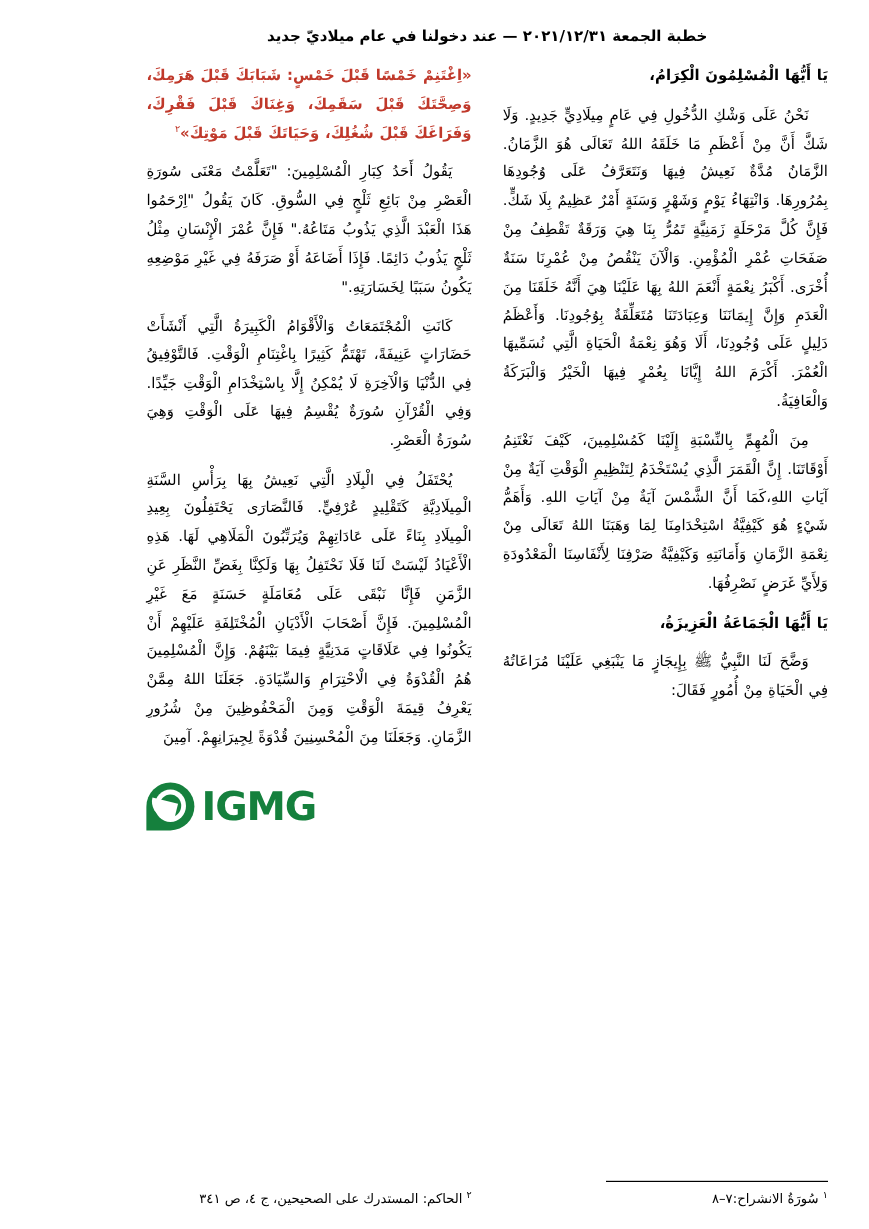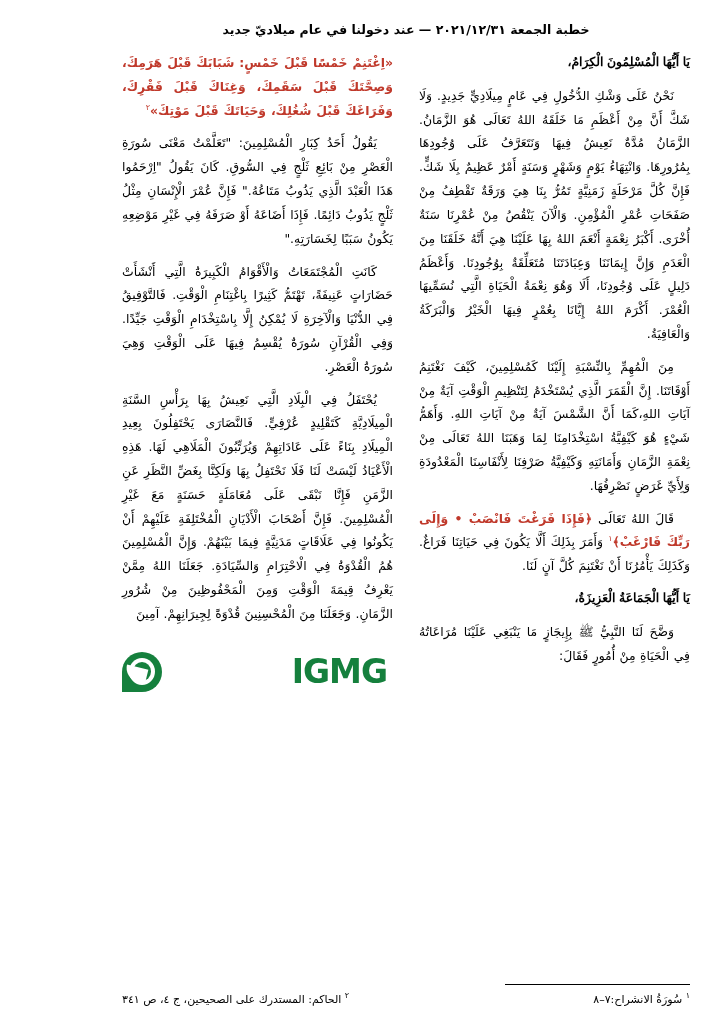--- a/index.html
+++ b/index.html
@@ -51,40 +51,39 @@
   }
   .col p {
     margin: 0 0 9px 0;
     font-size: 12.4px;
     line-height: 1.92;
     text-align: justify;
     word-spacing: 0.5px;
   }
   .bold {
     font-weight: bold;
-    font-family: Liberation Serif, serif;
   }
   .indent {
     text-indent: 16px;
   }
   .quote-red {
     color: #c0392b;
     font-weight: bold;
   }
   .sup {
     font-size: 8px;
     vertical-align: super;
     color: #c0392b;
   }
   
   .logo-wrap {
     margin-top: 26px;
     display: flex;
     align-items: center;
-    justify-content: space-between;
+    justify-content: flex-start;
     direction: ltr;
     padding-right: 6px;
   }
   .logo-mark {
     width: 40px;
     height: 40px;
     position: relative;
     margin-left: 0;
     margin-right: 6px;
     flex: 0 0 auto;
@@ -146,40 +145,40 @@
   }
   .fn-row {
     display: flex;
     flex-direction: row;
     justify-content: space-between;
     direction: rtl;
     font-size: 11px;
   }
   .fn-item {
     font-size: 11px;
+    margin-left: 44px;
   }
   .fn-item .marker {
     font-size: 8px;
     vertical-align: super;
   }
 </style>
 </head>
 <body>
 
 <div class="page">
 
   <div class="header">خطبة الجمعة ٢٠٢١/١٢/٣١ — عند دخولنا في عام ميلاديّ جديد</div>
 
   <div class="columns">
 
     <div class="col">
       <p class="bold">يَا أَيُّهَا الْمُسْلِمُونَ الْكِرَامُ،</p>
       <p class="indent">نَحْنُ عَلَى وَشْكِ الدُّخُولِ فِي عَامٍ مِيلَادِيٍّ جَدِيدٍ. وَلَا شَكَّ أَنَّ مِنْ أَعْظَمِ مَا خَلَقَهُ اللهُ تَعَالَى هُوَ الزَّمَانُ. الزَّمَانُ مُدَّةٌ نَعِيشُ فِيهَا وَنَتَعَرَّفُ عَلَى وُجُودِهَا بِمُرُورِهَا. وَانْتِهَاءُ يَوْمٍ وَشَهْرٍ وَسَنَةٍ أَمْرٌ عَظِيمٌ بِلَا شَكٍّ. فَإِنَّ كُلَّ مَرْحَلَةٍ زَمَنِيَّةٍ تَمُرُّ بِنَا هِيَ وَرَقَةٌ تَقْطِفُ مِنْ صَفَحَاتِ عُمْرِ الْمُؤْمِنِ. وَالْآنَ يَنْقُصُ مِنْ عُمْرِنَا سَنَةٌ أُخْرَى. أَكْبَرُ نِعْمَةٍ أَنْعَمَ اللهُ بِهَا عَلَيْنَا هِيَ أَنَّهُ خَلَقَنَا مِنَ الْعَدَمِ وَإِنَّ إِيمَانَنَا وَعِبَادَتَنَا مُتَعَلِّقَةٌ بِوُجُودِنَا. وَأَعْظَمُ دَلِيلٍ عَلَى وُجُودِنَا، أَلَا وَهُوَ نِعْمَةُ الْحَيَاةِ الَّتِي نُسَمِّيهَا الْعُمْرَ. أَكْرَمَ اللهُ إِيَّانَا بِعُمْرٍ فِيهَا الْخَيْرُ وَالْبَرَكَةُ وَالْعَافِيَةُ.</p>
       <p class="indent">مِنَ الْمُهِمِّ بِالنِّسْبَةِ إِلَيْنَا كَمُسْلِمِينَ، كَيْفَ نَغْتَنِمُ أَوْقَاتَنَا. إِنَّ الْقَمَرَ الَّذِي يُسْتَخْدَمُ لِتَنْظِيمِ الْوَقْتِ آيَةٌ مِنْ آيَاتِ اللهِ،كَمَا أَنَّ الشَّمْسَ آيَةٌ مِنْ آيَاتِ اللهِ. وَأَهَمُّ شَيْءٍ هُوَ كَيْفِيَّةُ اسْتِخْدَامِنَا لِمَا وَهَبَنَا اللهُ تَعَالَى مِنْ نِعْمَةِ الزَّمَانِ وَأَمَانَتِهِ وَكَيْفِيَّةُ صَرْفِنَا لِأَنْفَاسِنَا الْمَعْدُودَةِ وَلِأَيِّ غَرَضٍ نَصْرِفُهَا.</p>
-      <p class="indent"><span>قَالَ اللهُ تَعَالَى </span><span class="quote-red">﴿فَإِذَا فَرَغْتَ فَانْصَبْ • وَإِلَى رَبِّكَ فَارْغَبْ﴾</span><span class="sup">١</span><span> وَأَمَرَ بِذَلِكَ أَلَّا يَكُونَ فِي حَيَاتِنَا فَرَاغٌ. وَكَذَلِكَ يَأْمُرُنَا أَنْ نَغْتَنِمَ كُلَّ آنٍ لَنَا.</span></p>
       <p class="bold">يَا أَيُّهَا الْجَمَاعَةُ الْعَزِيزَةُ،</p>
       <p class="indent">وَضَّحَ لَنَا النَّبِيُّ ﷺ بِإِيجَازٍ مَا يَنْبَغِي عَلَيْنَا مُرَاعَاتُهُ فِي الْحَيَاةِ مِنْ أُمُورٍ فَقَالَ:</p>
     </div>
 
     <div class="col">
       <p><span class="quote-red">«اِغْتَنِمْ خَمْسًا قَبْلَ خَمْسٍ: شَبَابَكَ قَبْلَ هَرَمِكَ، وَصِحَّتَكَ قَبْلَ سَقَمِكَ، وَغِنَاكَ قَبْلَ فَقْرِكَ، وَفَرَاغَكَ قَبْلَ شُغُلِكَ، وَحَيَاتَكَ قَبْلَ مَوْتِكَ»</span><span class="sup">٢</span></p>
       <p class="indent">يَقُولُ أَحَدُ كِبَارِ الْمُسْلِمِينَ: "تَعَلَّمْتُ مَعْنَى سُورَةِ الْعَصْرِ مِنْ بَائِعِ ثَلْجٍ فِي السُّوقِ. كَانَ يَقُولُ "اِرْحَمُوا هَذَا الْعَبْدَ الَّذِي يَذُوبُ مَتَاعُهُ." فَإِنَّ عُمْرَ الْإِنْسَانِ مِثْلُ ثَلْجٍ يَذُوبُ دَائِمًا. فَإِذَا أَضَاعَهُ أَوْ صَرَفَهُ فِي غَيْرِ مَوْضِعِهِ يَكُونُ سَبَبًا لِخَسَارَتِهِ."</p>
       <p class="indent">كَانَتِ الْمُجْتَمَعَاتُ وَالْأَقْوَامُ الْكَبِيرَةُ الَّتِي أَنْشَأَتْ حَضَارَاتٍ عَنِيفَةً، تَهْتَمُّ كَثِيرًا بِاغْتِنَامِ الْوَقْتِ. فَالتَّوْفِيقُ فِي الدُّنْيَا وَالْآخِرَةِ لَا يُمْكِنُ إِلَّا بِاسْتِخْدَامِ الْوَقْتِ جَيِّدًا. وَفِي الْقُرْآنِ سُورَةٌ يُقْسِمُ فِيهَا عَلَى الْوَقْتِ وَهِيَ سُورَةُ الْعَصْرِ.</p>
       <p class="indent">يُحْتَفَلُ فِي الْبِلَادِ الَّتِي نَعِيشُ بِهَا بِرَأْسِ السَّنَةِ الْمِيلَادِيَّةِ كَتَقْلِيدٍ عُرْفِيٍّ. فَالنَّصَارَى يَحْتَفِلُونَ بِعِيدِ الْمِيلَادِ بِنَاءً عَلَى عَادَاتِهِمْ وَيُرَتِّبُونَ الْمَلَاهِي لَهَا. هَذِهِ الْأَعْيَادُ لَيْسَتْ لَنَا فَلَا نَحْتَفِلُ بِهَا وَلَكِنَّا بِغَضِّ النَّظَرِ عَنِ الزَّمَنِ فَإِنَّا نَبْقَى عَلَى مُعَامَلَةٍ حَسَنَةٍ مَعَ غَيْرِ الْمُسْلِمِينَ. فَإِنَّ أَصْحَابَ الْأَدْيَانِ الْمُخْتَلِفَةِ عَلَيْهِمْ أَنْ يَكُونُوا فِي عَلَاقَاتٍ مَدَنِيَّةٍ فِيمَا بَيْنَهُمْ. وَإِنَّ الْمُسْلِمِينَ هُمُ الْقُدْوَةُ فِي الْاحْتِرَامِ وَالسِّيَادَةِ. جَعَلَنَا اللهُ مِمَّنْ يَعْرِفُ قِيمَةَ الْوَقْتِ وَمِنَ الْمَحْفُوظِينَ مِنْ شُرُورِ الزَّمَانِ. وَجَعَلَنَا مِنَ الْمُحْسِنِينَ قُدْوَةً لِجِيرَانِهِمْ. آمِينَ</p>
 

